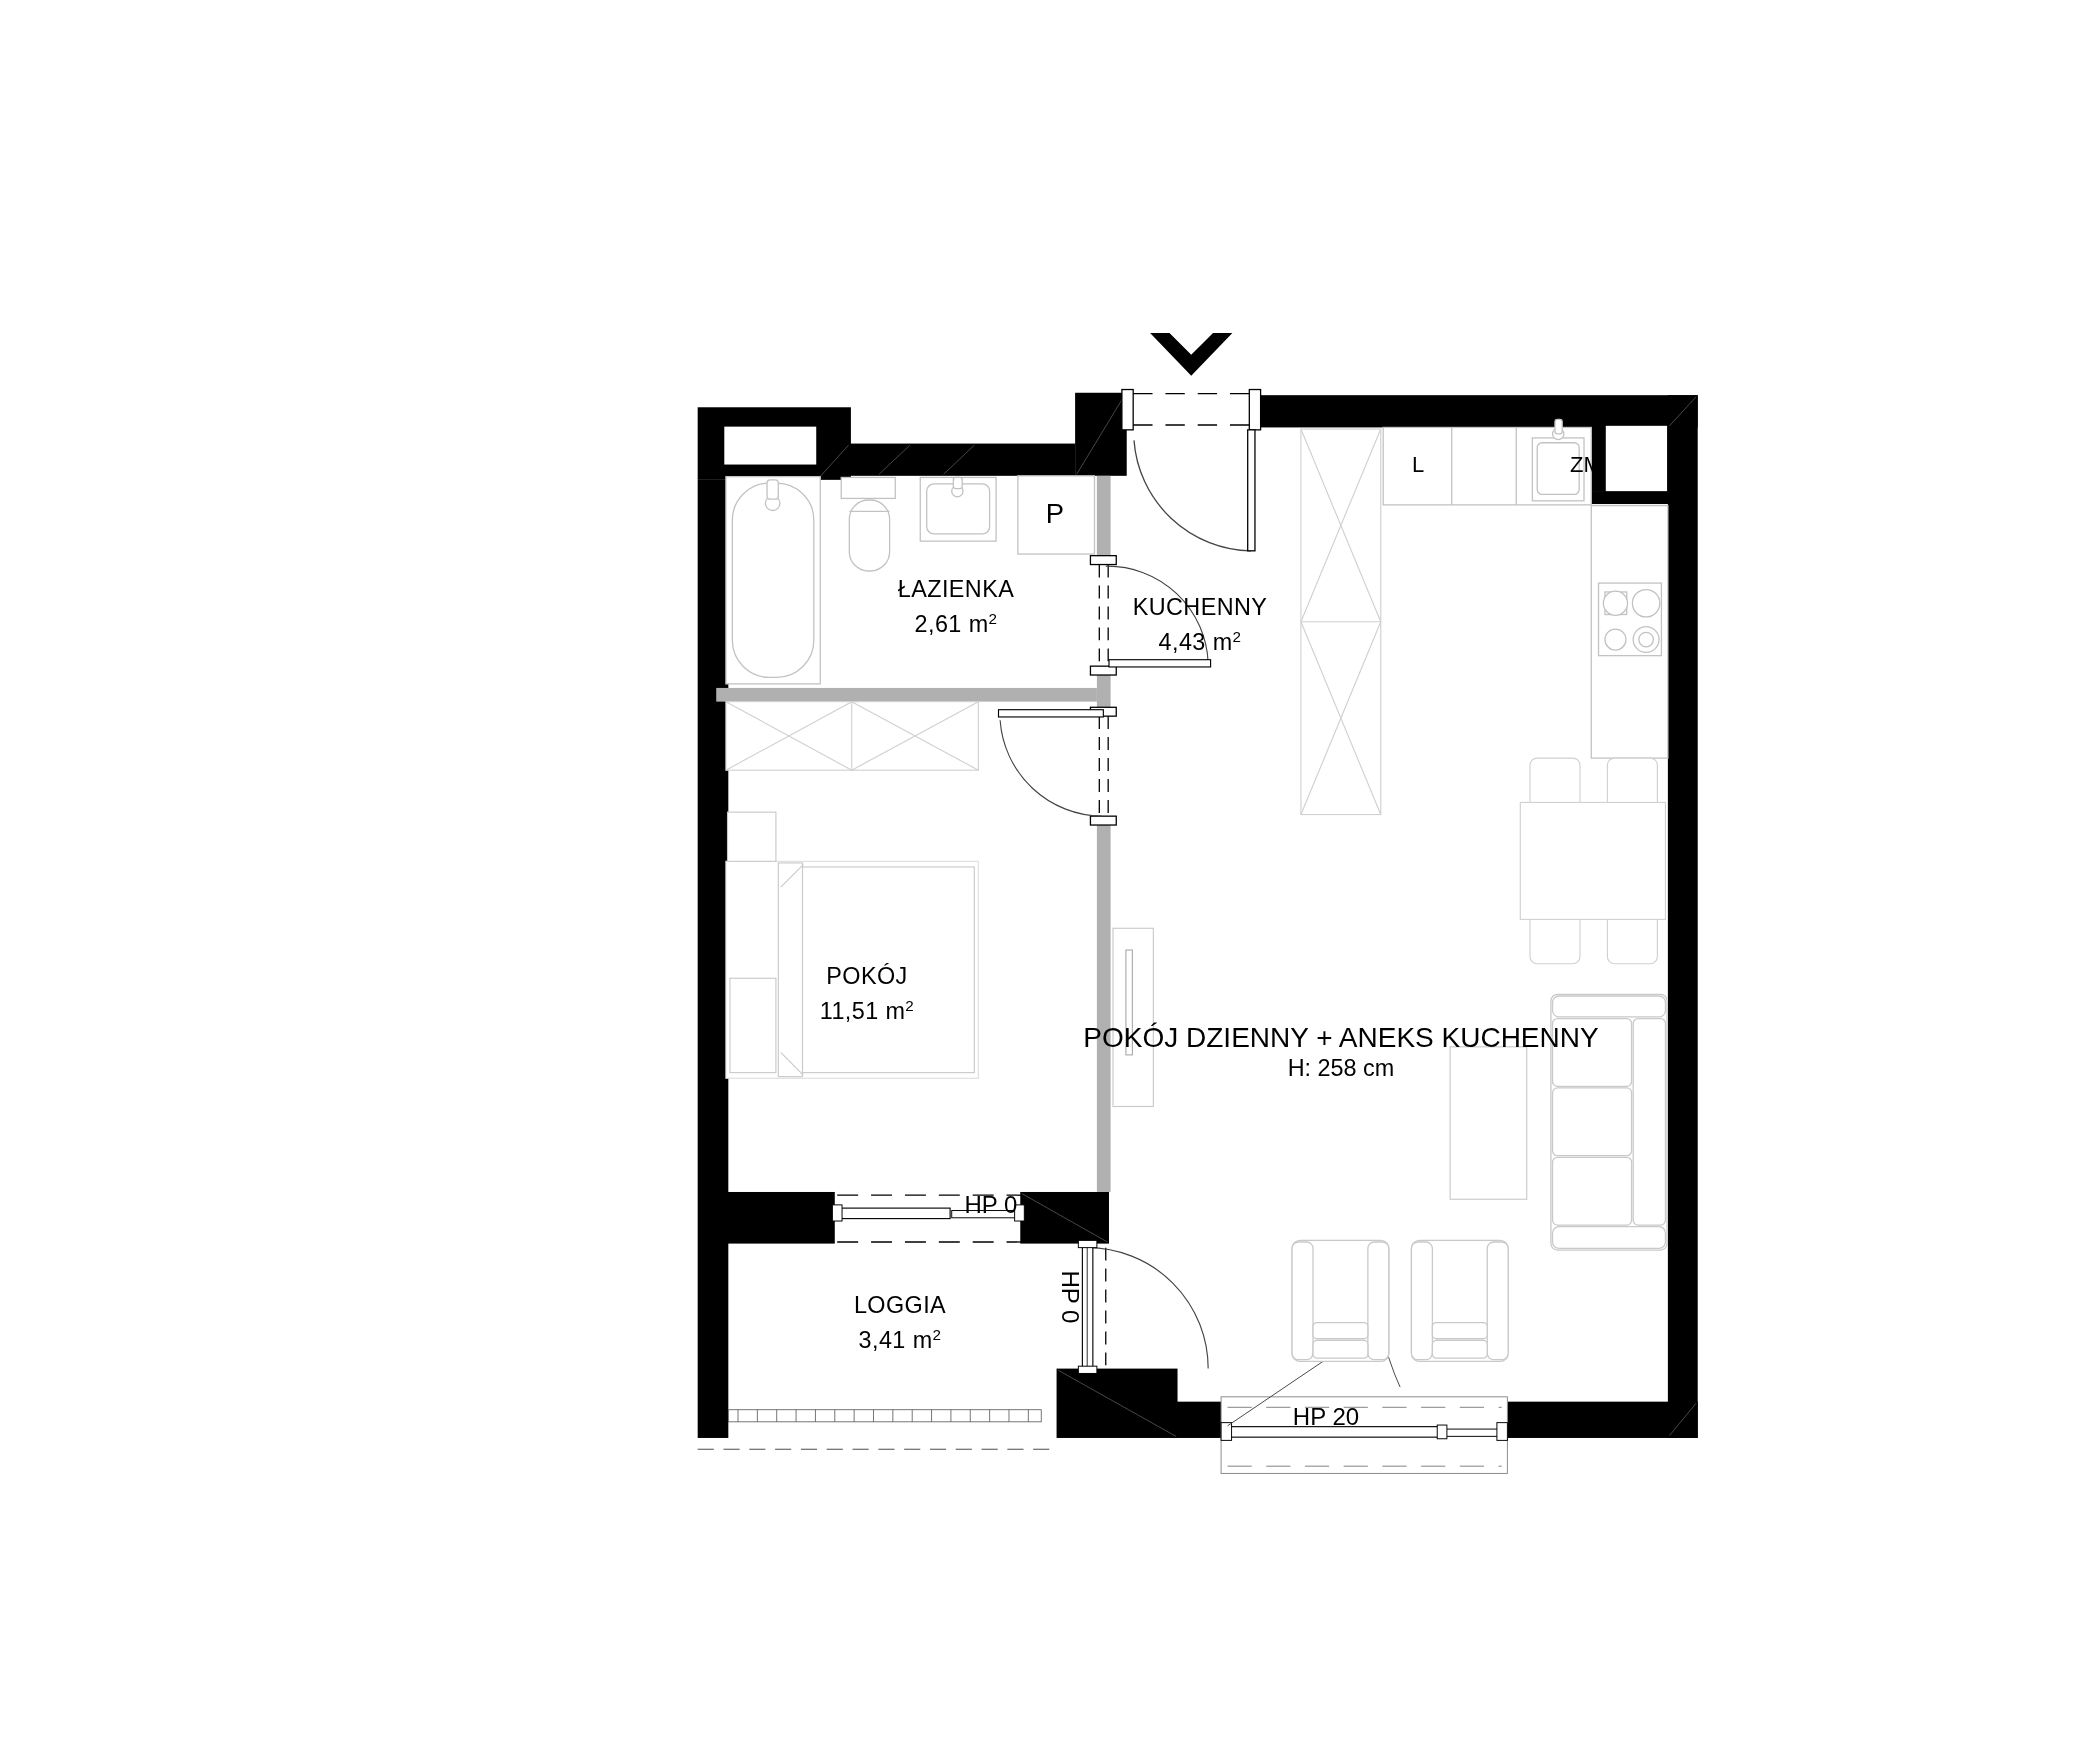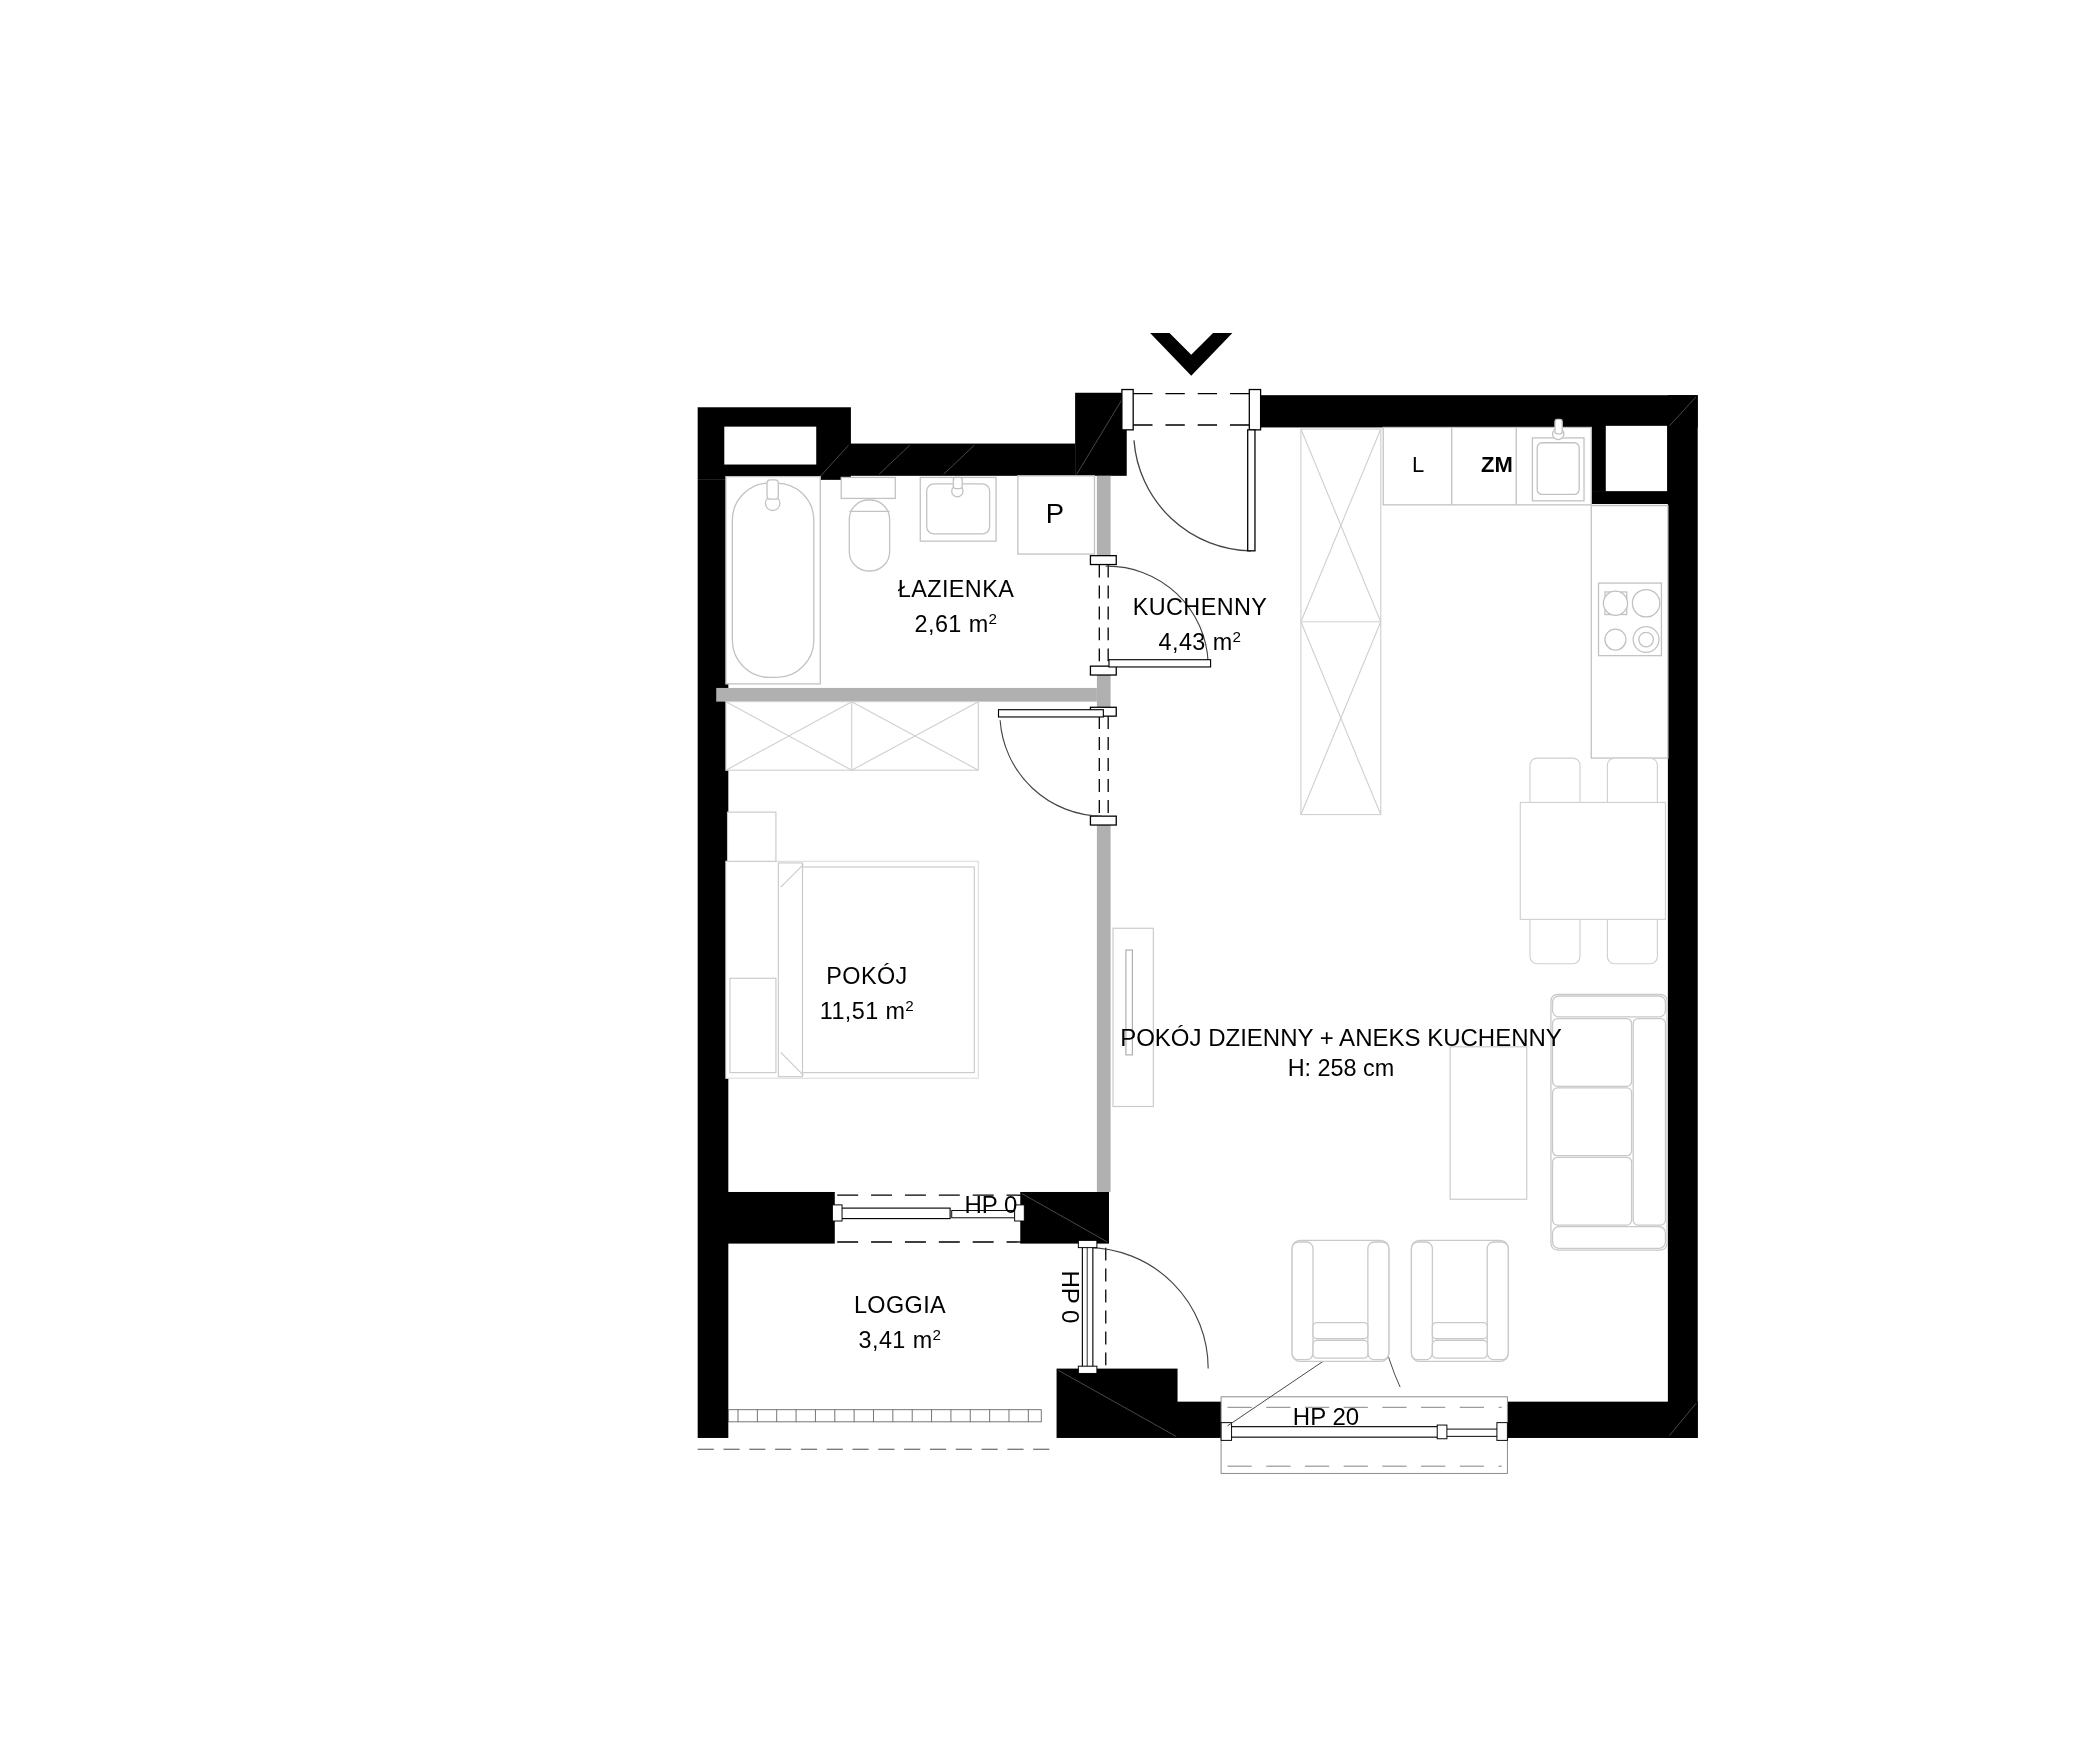--- a/index.html
+++ b/index.html
@@ -5,21 +5,21 @@
   html,body{margin:0;padding:0;}
   body{
     width:2097px;height:1742px;position:relative;background:#ffffff;
     font-family:"Liberation Sans", sans-serif;color:#000;overflow:hidden;
   }
   #plan-canvas{position:absolute;left:0;top:0;}
   .lbl{position:absolute;transform:translate(-50%,-50%);text-align:center;white-space:nowrap;}
   .room-lbl{font-size:23.4px;line-height:29px;letter-spacing:0.4px;}
   .room-lbl .rname{font-size:23.4px;}
   .salon-lbl{font-size:23.4px;line-height:31px;}
-  .salon-lbl .rname{font-size:24px;}
+  .salon-lbl .rname{font-size:28px;}
   .win-lbl{font-size:24px;}
   .win-lbl.vert{transform:translate(-50%,-50%) rotate(90deg);}
   .appl-lbl{font-size:22px;}
   .appl-lbl.washer{font-size:27.4px;}
   sup{font-size:65%;}
 </style>
 </head>
 <body>
 
 <svg id="plan-canvas" width="2097" height="1742" viewBox="0 0 2600 2160">
@@ -287,14 +287,14 @@
 <div class="lbl win-lbl" style="left:991px;top:1205px;">HP 0</div>
 
 <div class="lbl win-lbl vert" style="left:1070px;top:1297px;">HP 0</div>
 
 <div class="lbl win-lbl" style="left:1326px;top:1417px;">HP 20</div>
 
 <div class="lbl appl-lbl washer" style="left:1055px;top:514px;">P</div>
 
 <div class="lbl appl-lbl" style="left:1418px;top:465px;">L</div>
 
-<div class="lbl appl-lbl" style="left:1497px;top:465px;font-weight:bold;">ZM</div>
+<div class="lbl appl-lbl" style="left:1586px;top:465px;">ZM</div>
 
 
 </body></html>

